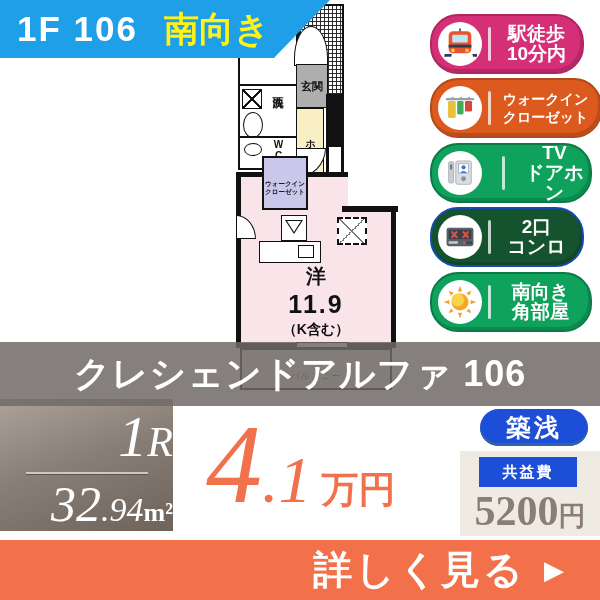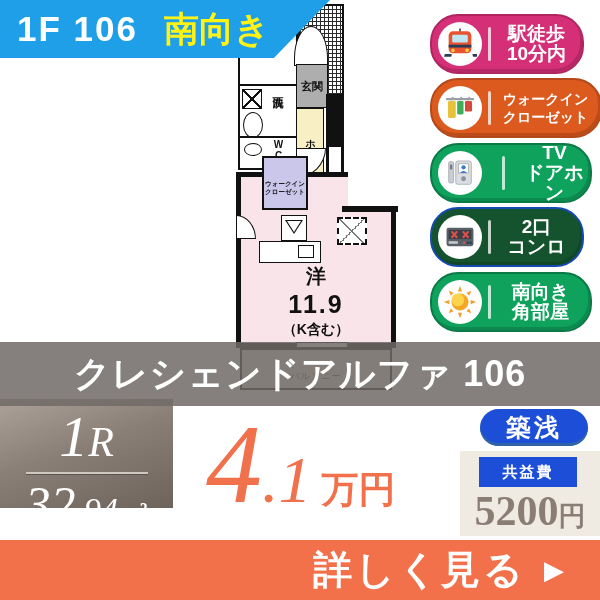--- a/index.html
+++ b/index.html
@@ -89,23 +89,23 @@
   .b2 .txt{font-size:14px;line-height:18px;}
   .b3 .txt,.b4 .txt,.b5 .txt{font-size:19px;}
 
   
   .band{position:absolute;left:0;top:342px;width:600px;height:64px;z-index:4;
      background:rgba(112,106,102,0.85);display:flex;align-items:center;justify-content:center;}
   .band span{color:#fff;font-size:36px;font-weight:bold;letter-spacing:1px;}
 
   
   .info{position:absolute;left:0;top:399px;width:600px;height:141px;background:#fff;z-index:2;}
-  .layoutbox{position:absolute;left:0;top:0;width:173px;height:109px;
+  .layoutbox{position:absolute;left:0;top:0;width:173px;height:132px;
      background:linear-gradient(160deg,#ADA29A 0%,#8A7F77 45%,#6E635B 100%);
-     color:#fff;text-align:center;}
+     color:#fff;text-align:right;}
   .layoutbox .lr{margin-top:4px;font-family:"Liberation Serif",serif;font-style:italic;}
   .lr .big{font-size:58px;}
   .lr .small{font-size:42px;}
   .layoutbox .rule{width:122px;height:2px;background:#CFC8C0;margin:2px auto 2px auto;
      box-shadow:0 1px 0 #5d544d;}
   .layoutbox .area{font-family:"Liberation Serif",serif;font-style:italic;line-height:56px;}
   .area .a1{font-size:50px;}
   .area .a2{font-size:34px;}
   .area .a3{font-size:26px;font-style:normal;font-weight:bold;}
   .price{position:absolute;left:206px;top:0;height:132px;display:flex;align-items:baseline;

